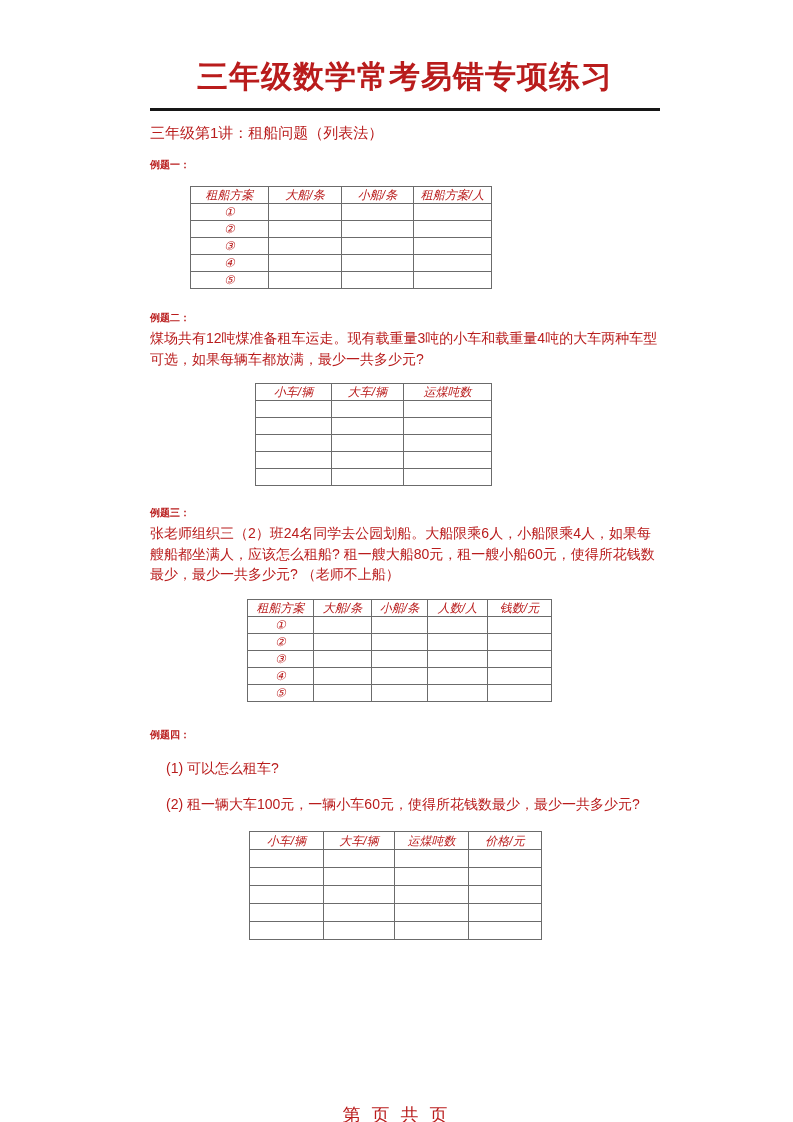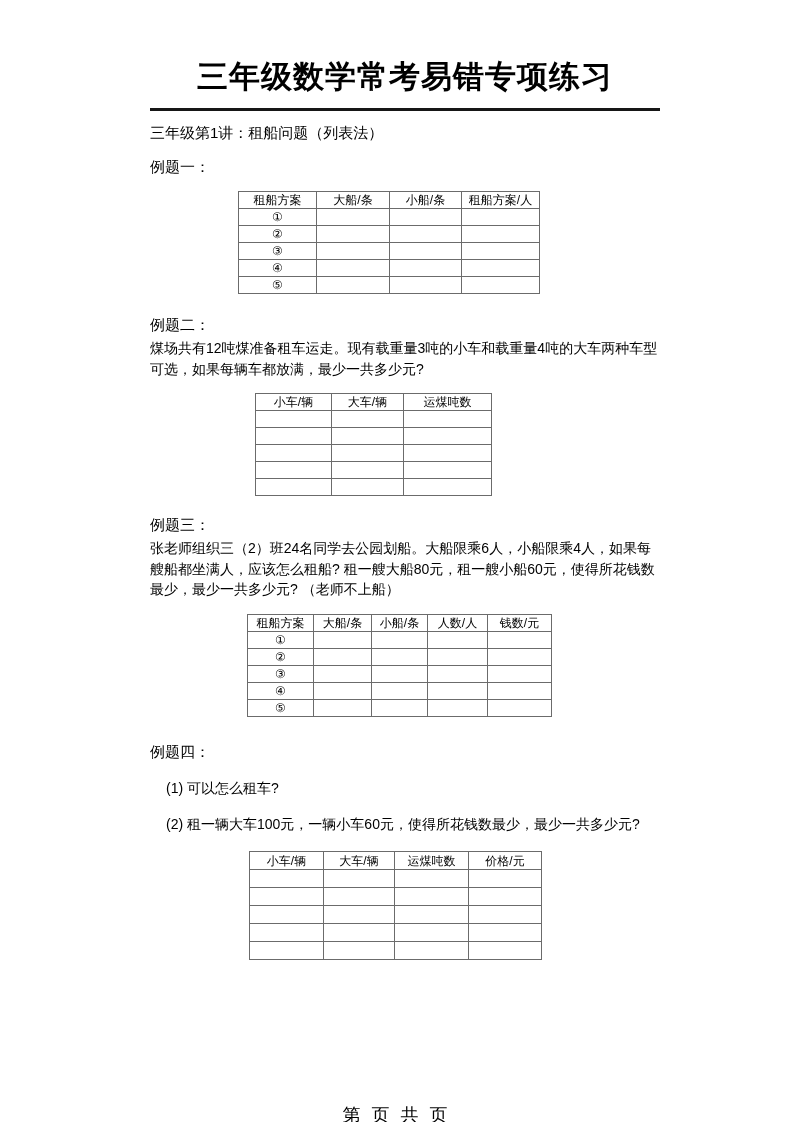--- a/index.html
+++ b/index.html
@@ -2,21 +2,21 @@
 <html><head>
 <meta charset="utf-8">
 <style>
   html,body { margin:0; padding:0; background:#e9e9e9; }
   .page {
     position:relative;
     width:793px; height:1122px;
     margin:0 auto;
     background:#ffffff;
     font-family:"Liberation Sans", sans-serif;
-    color:#000000;
+    color:#b91c1c;
     overflow:hidden;
   }
   .content { padding:56px 133px 0 150px; }
 
   .doc-title {
     margin:0;
     font-size:31px;
     font-weight:bold;
     text-align:center;
     letter-spacing:1px;
@@ -32,28 +32,29 @@
     font-size:15px;
     font-weight:normal;
   }
 
   .example { margin-top:20px; }
   .example.ex1 { margin-top:15px; }
   .example.ex2 { margin-top:22px; }
   .example.ex3 { margin-top:20px; }
   .example.ex4 { margin-top:26px; }
 
-  .ex-label { font-size:15px; font-weight:normal; }
+  .ex-label { font-size:10px; font-weight:bold; }
   .ex-text  { margin:3px 0 0 0; font-size:14px; line-height:1.47; }
   .sub-q    { margin:16px; font-size:14px; line-height:1.47; }
 
   table.sheet {
     border-collapse:collapse;
     table-layout:fixed;
-    margin:14px 0 0 88px;
+    margin:14px 0 0 40px;
+    font-style:italic;
   }
   .example.ex2 table.sheet { margin-left:105px; }
   .example.ex3 table.sheet { margin-left:97px; }
   .example.ex4 table.sheet { margin-top:12px; margin-left:99px; }
 
   table.sheet th, table.sheet td {
     border:1px solid #6b6b6b;
     height:16px;
     padding:0 2px;
     text-align:center;

